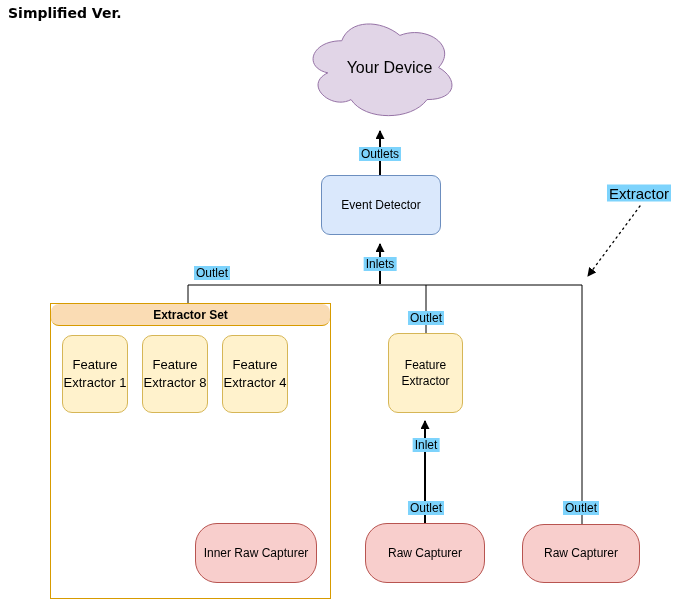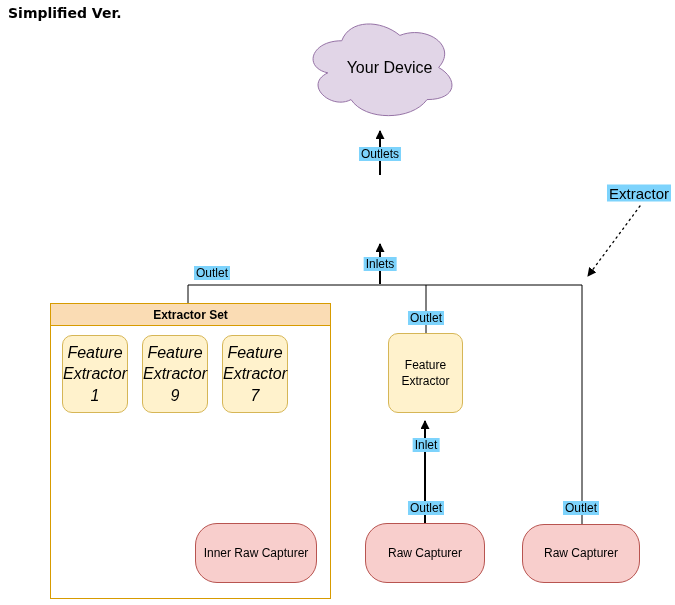--- a/index.html
+++ b/index.html
@@ -20,32 +20,32 @@
   .blue{background:#DAE8FC;border:1px solid #6C8EBF;border-radius:9px;}
   .yellow{background:#FFF2CC;border:1px solid #D6B656;border-radius:10px;}
   .pink{background:#F8CECC;border:1px solid #B85450;border-radius:22px;}
   .container-set{
     position:absolute;box-sizing:border-box;
     background:#ffffff;border:1px solid #D79B00;
   }
   .container-set .head{
     box-sizing:border-box;height:22px;background:#FADCB4;
     border-bottom:1px solid #D79B00;display:flex;align-items:center;justify-content:center;
-    font-weight:bold;font-size:12px;
+    font-weight:bold;font-size:12px;border-radius:8px;
   }
   .cloud-label{
     position:absolute;left:312px;top:14px;width:155px;height:107px;
     display:flex;align-items:center;justify-content:center;font-size:16px;
   }
   .edge-label{
     position:absolute;transform:translate(-50%,-50%);
     background:#7dd3fc;padding:0 2px;font-size:12px;white-space:nowrap;
   }
   .edge-label.big{font-size:15px;}
-  .fe-small{font-size:16px;font-style:italic;}
+  .fe-small{font-size:13px;}
 </style>
 </head>
 <body>
 
 <div class="canvas">
 
   <div class="page-title">Simplified Ver.</div>
 
   <svg class="layer" width="675" height="605" viewBox="0 0 675 605">
     <defs>
@@ -78,28 +78,29 @@
 
     <path d="M176 553 L176 421" stroke="#000" stroke-width="1.5" fill="none" marker-end="url(#arrow)"></path>
 
     <path d="M256 523 L256 421" stroke="#000" stroke-width="1.5" fill="none" marker-end="url(#arrow)"></path>
 
     <path d="M640 206 L588 276" stroke="#000" stroke-width="1.3" fill="none" stroke-dasharray="1.5 4" stroke-linecap="round" marker-end="url(#arrow)"></path>
   </svg>
 
   <div class="cloud-label">Your Device</div>
 
+  <div class="node blue" style="left:321px;top:175px;width:120px;height:60px;">Event Detector</div>
 
   <div class="container-set" style="left:50px;top:303px;width:281px;height:296px;">
     <div class="head">Extractor Set</div>
   </div>
 
   <div class="node yellow fe-small" style="left:62px;top:335px;width:66px;height:78px;">Feature Extractor 1</div>
-  <div class="node yellow fe-small" style="left:142px;top:335px;width:66px;height:78px;">Feature Extractor 9</div>
-  <div class="node yellow fe-small" style="left:222px;top:335px;width:66px;height:78px;">Feature Extractor 7</div>
+  <div class="node yellow fe-small" style="left:142px;top:335px;width:66px;height:78px;">Feature Extractor 8</div>
+  <div class="node yellow fe-small" style="left:222px;top:335px;width:66px;height:78px;">Feature Extractor 4</div>
 
   <div class="node pink" style="left:195px;top:523px;width:122px;height:60px;">Inner Raw Capturer</div>
 
   <div class="node yellow" style="left:388px;top:333px;width:75px;height:80px;">Feature Extractor</div>
 
   <div class="node pink" style="left:365px;top:523px;width:120px;height:60px;">Raw Capturer</div>
   <div class="node pink" style="left:522px;top:524px;width:118px;height:59px;">Raw Capturer</div>
 
   <div class="edge-label" style="left:380px;top:154px;">Outlets</div>
   <div class="edge-label" style="left:380px;top:264px;">Inlets</div>

